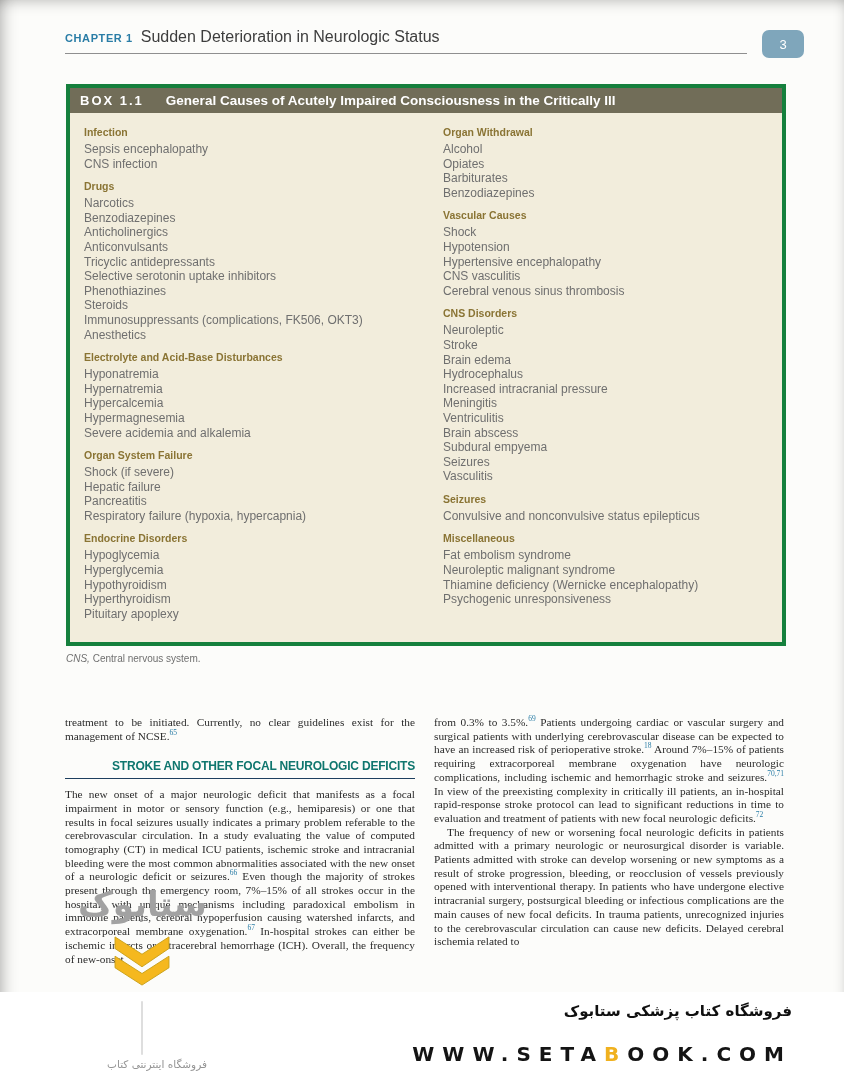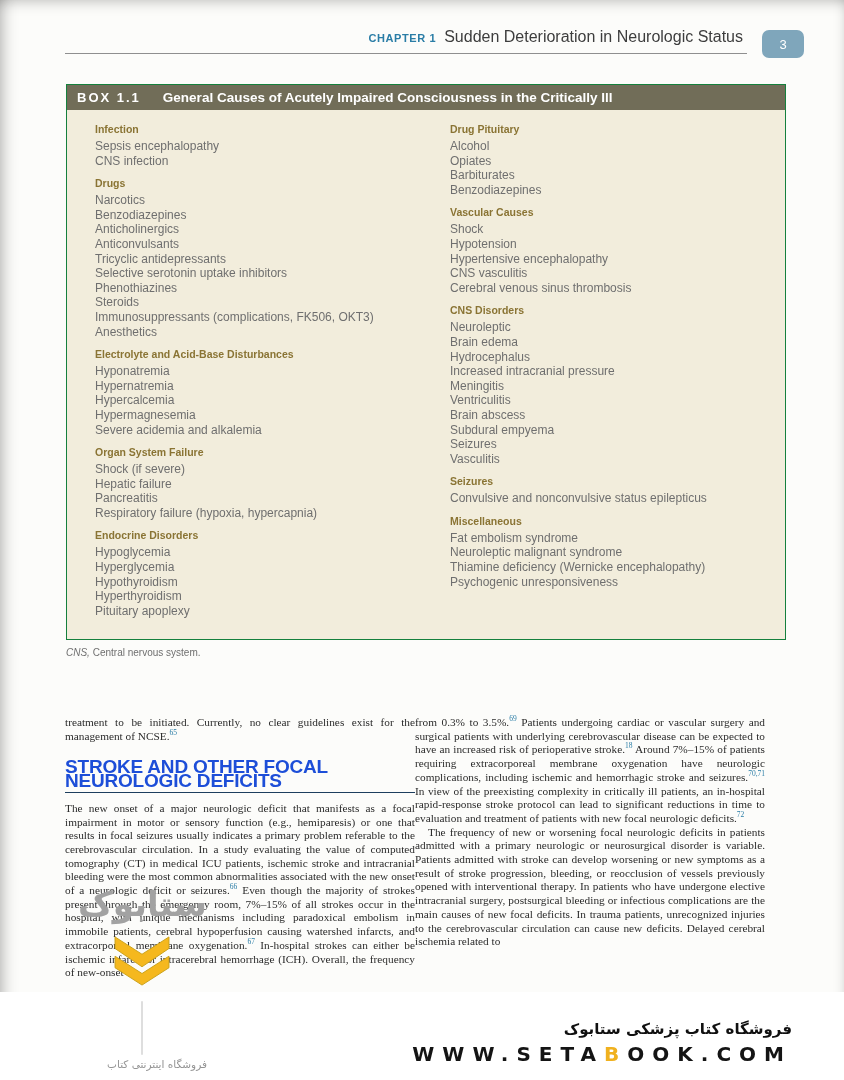--- a/index.html
+++ b/index.html
@@ -8,72 +8,72 @@
     position:relative; width:844px; height:1080px; margin:0 auto;
     background:#fcfcfa; overflow:hidden;
     font-family:"Liberation Sans", sans-serif;
     box-shadow: inset 14px 0 16px -12px rgba(0,0,0,.30),
                 inset -10px 0 14px -12px rgba(0,0,0,.18),
                 inset 0 12px 14px -10px rgba(0,0,0,.22);
   }
 
   
   .page-header { position:absolute; top:28px; left:65px; width:682px; }
-  .header-text { text-align:right; padding-right:4px; white-space:nowrap; }
+  .header-text { text-align:left; padding-right:4px; white-space:nowrap; }
   .chapter-label { color:#2a7da6; font-size:11px; font-weight:bold; letter-spacing:.6px; margin-right:8px; }
   .chapter-title { color:#3d3d3d; font-size:16px; }
   .header-rule { border-top:1.6px solid #8f8f8f; margin-top:7px; }
   .page-number-badge {
     position:absolute; top:30px; right:40px; width:42px; height:28px;
     background:#7fa6bb; color:#fff; border-radius:7px;
     display:flex; align-items:center; justify-content:center; font-size:13px;
   }
 
   
   .box-wrap { position:absolute; top:84px; left:66px; width:720px; }
-  .box { border:1px solid #15803d; background:#f2eddc; }
+  .box { border:4px solid #15803d; background:#f2eddc; }
   .box-header { background:#716d58; color:#fff; padding:5px 12px 5px 10px; display:flex; align-items:baseline; }
   .box-label { font-size:13px; font-weight:bold; letter-spacing:2px; margin-right:22px; white-space:nowrap; }
   .box-title { font-size:13.5px; font-weight:bold; }
-  .box-body { display:flex; gap:36px; padding:8px 16px 12px 28px; }
+  .box-body { display:flex; gap:36px; padding:8px 16px 12px 14px; }
   .box-col { flex:1; min-width:0; }
   .box-section { margin-bottom:9px; }
   .box-heading { color:#8a7434; font-size:10.5px; line-height:13px; font-weight:bold; margin:5px 0 3px; }
   .box-item { color:#6f6f6f; font-size:12px; line-height:14.6px; }
   .box-footnote { margin-top:7px; font-size:10px; color:#6f6f6f; }
   .box-footnote .abbr { font-style:italic; }
 
   
   .article {
     position:absolute; top:716px; left:65px; width:720px;
-    display:flex; 
+    display:flex; gap:19px;
     font-family:"Liberation Serif", serif; color:#2b2b2b;
     font-size:11.3px; line-height:13.7px; text-align:justify;
   }
   .col { width:350px; }
   .para { margin:0; }
   .para.indent { text-indent:13px; }
   .section-heading {
     font-family:"Liberation Sans", sans-serif; font-weight:bold;
-    color:#1d4ed8; font-size:19px; letter-spacing:-.2px;
+    color:#0f766e; font-size:12px; letter-spacing:-.2px;
     margin:17px 0 9px; padding-bottom:4px; border-bottom:1.3px solid #1d3e5e;
-    text-align:left;
+    text-align:right;
   }
   sup.ref { color:#2a7da6; font-size:7.5px; line-height:0; }
 
   
   .page-footer { position:absolute; left:0; bottom:0; width:100%; height:88px; background:#ffffff; }
   .logo { position:absolute; left:78px; bottom:10px; }
   .logo-row { display:flex; align-items:center; gap:14px;flex-direction:column; }
   .logo-fa { font-family:"DejaVu Sans", sans-serif; font-size:34px; font-weight:bold; color:#a2a2a2; line-height:1; }
   .chevron-icon { width:58px; height:52px; display:block; }
   .logo-divider { width:2px; height:54px; background:#dedede; border-radius:1px; }
   .logo-sub { font-family:"DejaVu Sans", sans-serif; font-size:10.5px; color:#949494; letter-spacing:.5px; margin-top:3px; }
   .footer-right { position:absolute; right:52px; bottom:14px; text-align:right; }
-  .footer-tagline { font-family:"DejaVu Sans", sans-serif; font-size:15px; font-weight:bold; color:#101010; margin-bottom:4px; }
+  .footer-tagline { font-family:"DejaVu Sans", sans-serif; font-size:15px; font-weight:bold; color:#101010; margin-bottom:22px; }
   .footer-url { font-family:"DejaVu Sans", sans-serif; font-size:20px; font-weight:bold; letter-spacing:8px; color:#141414; white-space:nowrap; }
 </style>
 </head>
 <body>
 
 <div class="page">
 
   <header class="page-header">
     <div class="header-text">
       <span class="chapter-label">CHAPTER 1</span><span class="chapter-title">Sudden Deterioration in Neurologic Status</span>
@@ -127,37 +127,38 @@
               <h3 class="box-heading">Endocrine Disorders</h3>
               <div class="box-item">Hypoglycemia</div>
               <div class="box-item">Hyperglycemia</div>
               <div class="box-item">Hypothyroidism</div>
               <div class="box-item">Hyperthyroidism</div>
               <div class="box-item">Pituitary apoplexy</div>
             </div>
           </div>
         <div class="box-col" id="box-col-right">
             <div class="box-section">
-              <h3 class="box-heading">Drug Pituitary</h3>
+              <h3 class="box-heading">Organ Withdrawal</h3>
               <div class="box-item">Alcohol</div>
               <div class="box-item">Opiates</div>
               <div class="box-item">Barbiturates</div>
               <div class="box-item">Benzodiazepines</div>
             </div>
             <div class="box-section">
               <h3 class="box-heading">Vascular Causes</h3>
               <div class="box-item">Shock</div>
               <div class="box-item">Hypotension</div>
               <div class="box-item">Hypertensive encephalopathy</div>
               <div class="box-item">CNS vasculitis</div>
               <div class="box-item">Cerebral venous sinus thrombosis</div>
             </div>
             <div class="box-section">
               <h3 class="box-heading">CNS Disorders</h3>
               <div class="box-item">Neuroleptic</div>
+              <div class="box-item">Stroke</div>
               <div class="box-item">Brain edema</div>
               <div class="box-item">Hydrocephalus</div>
               <div class="box-item">Increased intracranial pressure</div>
               <div class="box-item">Meningitis</div>
               <div class="box-item">Ventriculitis</div>
               <div class="box-item">Brain abscess</div>
               <div class="box-item">Subdural empyema</div>
               <div class="box-item">Seizures</div>
               <div class="box-item">Vasculitis</div>
             </div>

